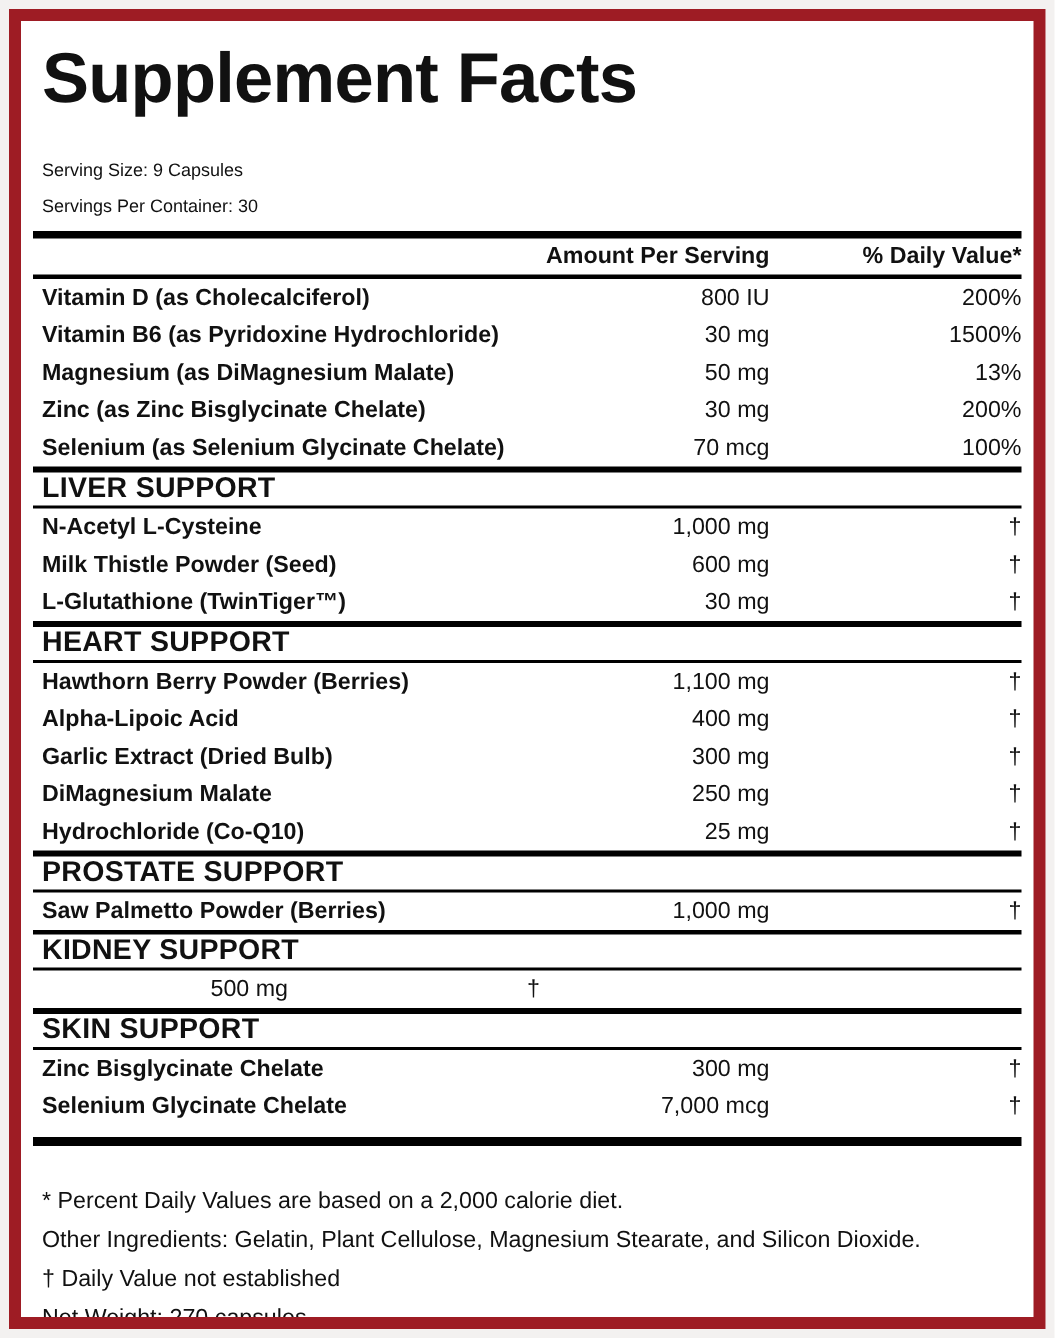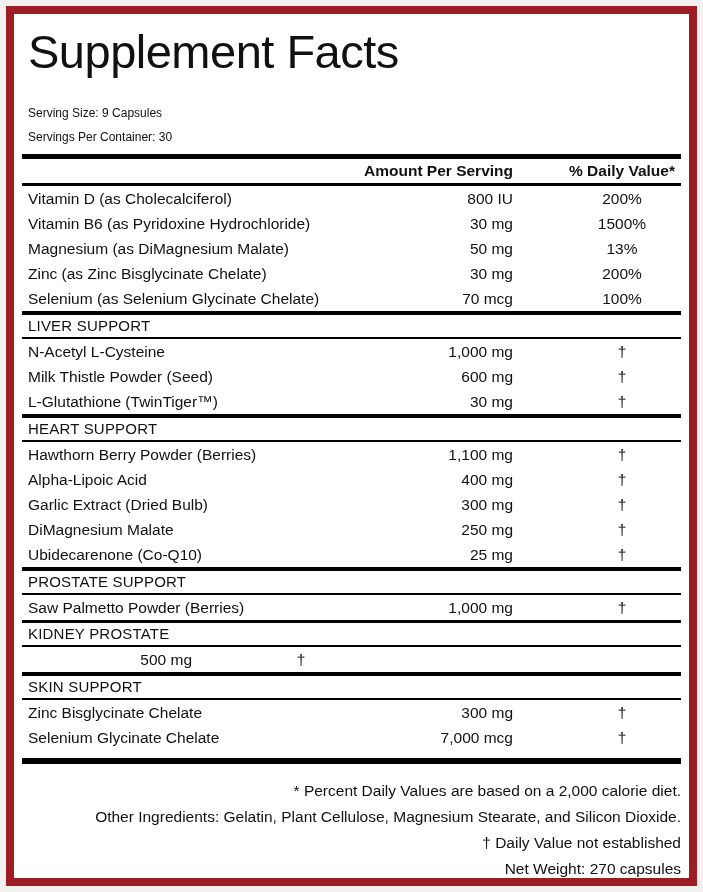--- a/index.html
+++ b/index.html
@@ -13,21 +13,21 @@
   .label {
     width: 691px; height: 880px;
     margin: 6px;
     background: #ffffff;
     border: 8px solid #9e1c24;
     padding: 14px 8px 0 8px;
     overflow: hidden;
   }
   .title {
     font-size: 47px;
-    font-weight: normal;
+    font-weight: bold;
     letter-spacing: -0.5px;
     line-height: 1;
     margin: 0 0 26px 6px;
   }
   .serving-line {
     font-size: 12px;
     height: 24px; line-height: 24px;
     padding-left: 6px;
   }
   .bar { background: #000; width: 100%; }
@@ -36,33 +36,33 @@
   .bar.h4 { height: 4px; }
   .bar.h3 { height: 3px; }
   .bar.h2 { height: 2px; }
   .mt5 { margin-top: 5px; }
   .mt8 { margin-top: 8px; }
   .row {
     display: flex; align-items: center;
     height: 25px;
     font-size: 15.5px;
   }
-  .row .name { flex: 1; padding-left: 6px; white-space: nowrap; }
+  .row .name { flex: 1; padding-left: 6px; white-space: nowrap; font-weight: bold; }
   .row .amount { width: 170px; text-align: right; white-space: nowrap; }
   .row .gap { width: 50px; }
-  .row .dv { width: 118px; text-align: center; white-space: nowrap; }
+  .row .dv { width: 118px; text-align: right; white-space: nowrap; }
   .header-row { height: 24px; font-weight: bold; }
   .sec-head {
     height: 22px; line-height: 22px;
-    font-weight: normal;
-    font-size: 15px;
+    font-weight: bold;
+    font-size: 19px;
     letter-spacing: 0.2px;
     padding-left: 6px;
   }
-  .footnotes { padding: 14px 0 0 6px; font-size: 15.5px; text-align: right; }
+  .footnotes { padding: 24px 0 0 6px; font-size: 15.5px; }
   .footnotes p { margin: 0; height: 26px; line-height: 26px; white-space: nowrap; }
 </style>
 </head>
 <body>
 
 <div class="label">
 
   <h1 class="title">Supplement Facts</h1>
 
   <div class="serving-line">Serving Size: 9 Capsules</div>
@@ -153,38 +153,38 @@
     <span class="gap"></span>
     <span class="dv">†</span>
   </div>
   <div class="row">
     <span class="name">DiMagnesium Malate</span>
     <span class="amount">250 mg</span>
     <span class="gap"></span>
     <span class="dv">†</span>
   </div>
   <div class="row">
-    <span class="name">Ubidecarenone (Co-Q10)</span>
+    <span class="name">Hydrochloride (Co-Q10)</span>
     <span class="amount">25 mg</span>
     <span class="gap"></span>
     <span class="dv">†</span>
   </div>
 
   <div class="bar h4"></div>
   <div class="sec-head">PROSTATE SUPPORT</div>
   <div class="bar h2"></div>
   <div class="row">
     <span class="name">Saw Palmetto Powder (Berries)</span>
     <span class="amount">1,000 mg</span>
     <span class="gap"></span>
     <span class="dv">†</span>
   </div>
 
   <div class="bar h3"></div>
-  <div class="sec-head">KIDNEY PROSTATE</div>
+  <div class="sec-head">KIDNEY SUPPORT</div>
   <div class="bar h2"></div>
   <div class="row">
     <span class="amount">500 mg</span>
     <span class="gap"></span>
     <span class="dv">†</span>
   </div>
 
   <div class="bar h4"></div>
   <div class="sec-head">SKIN SUPPORT</div>
   <div class="bar h2"></div>

